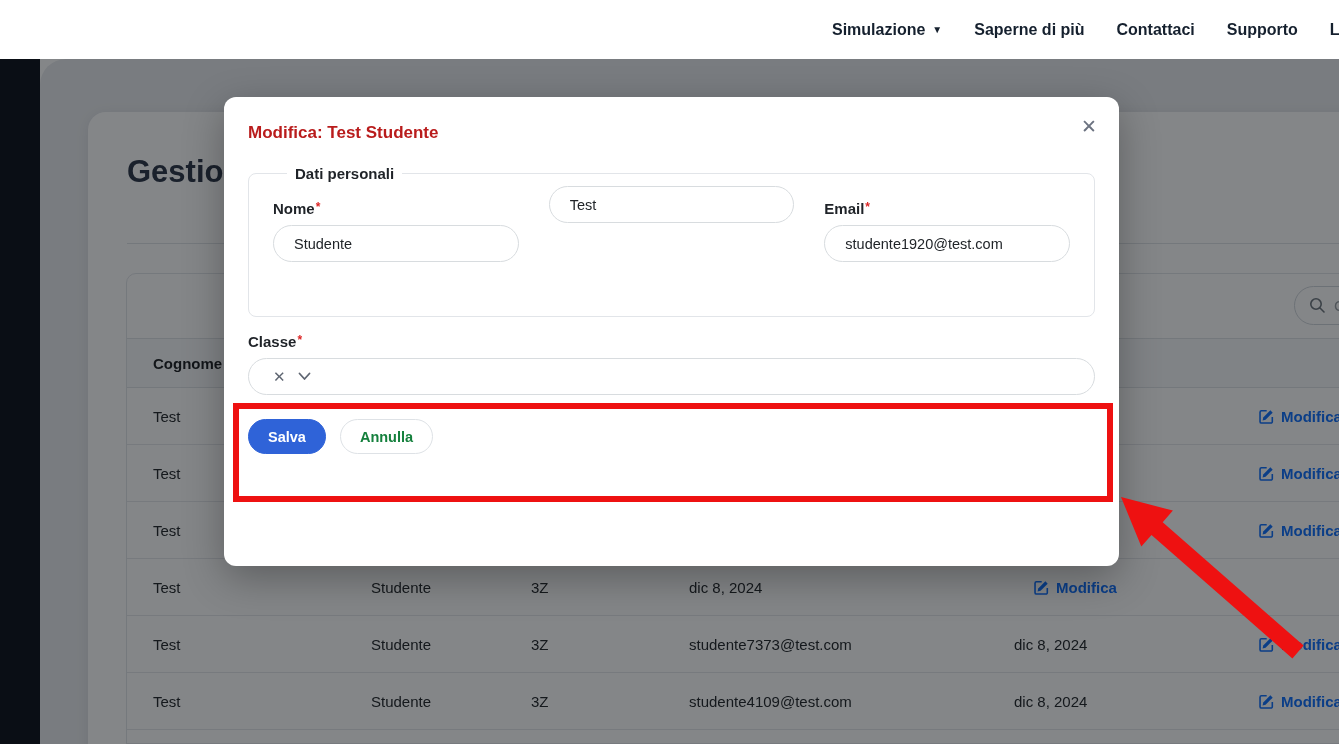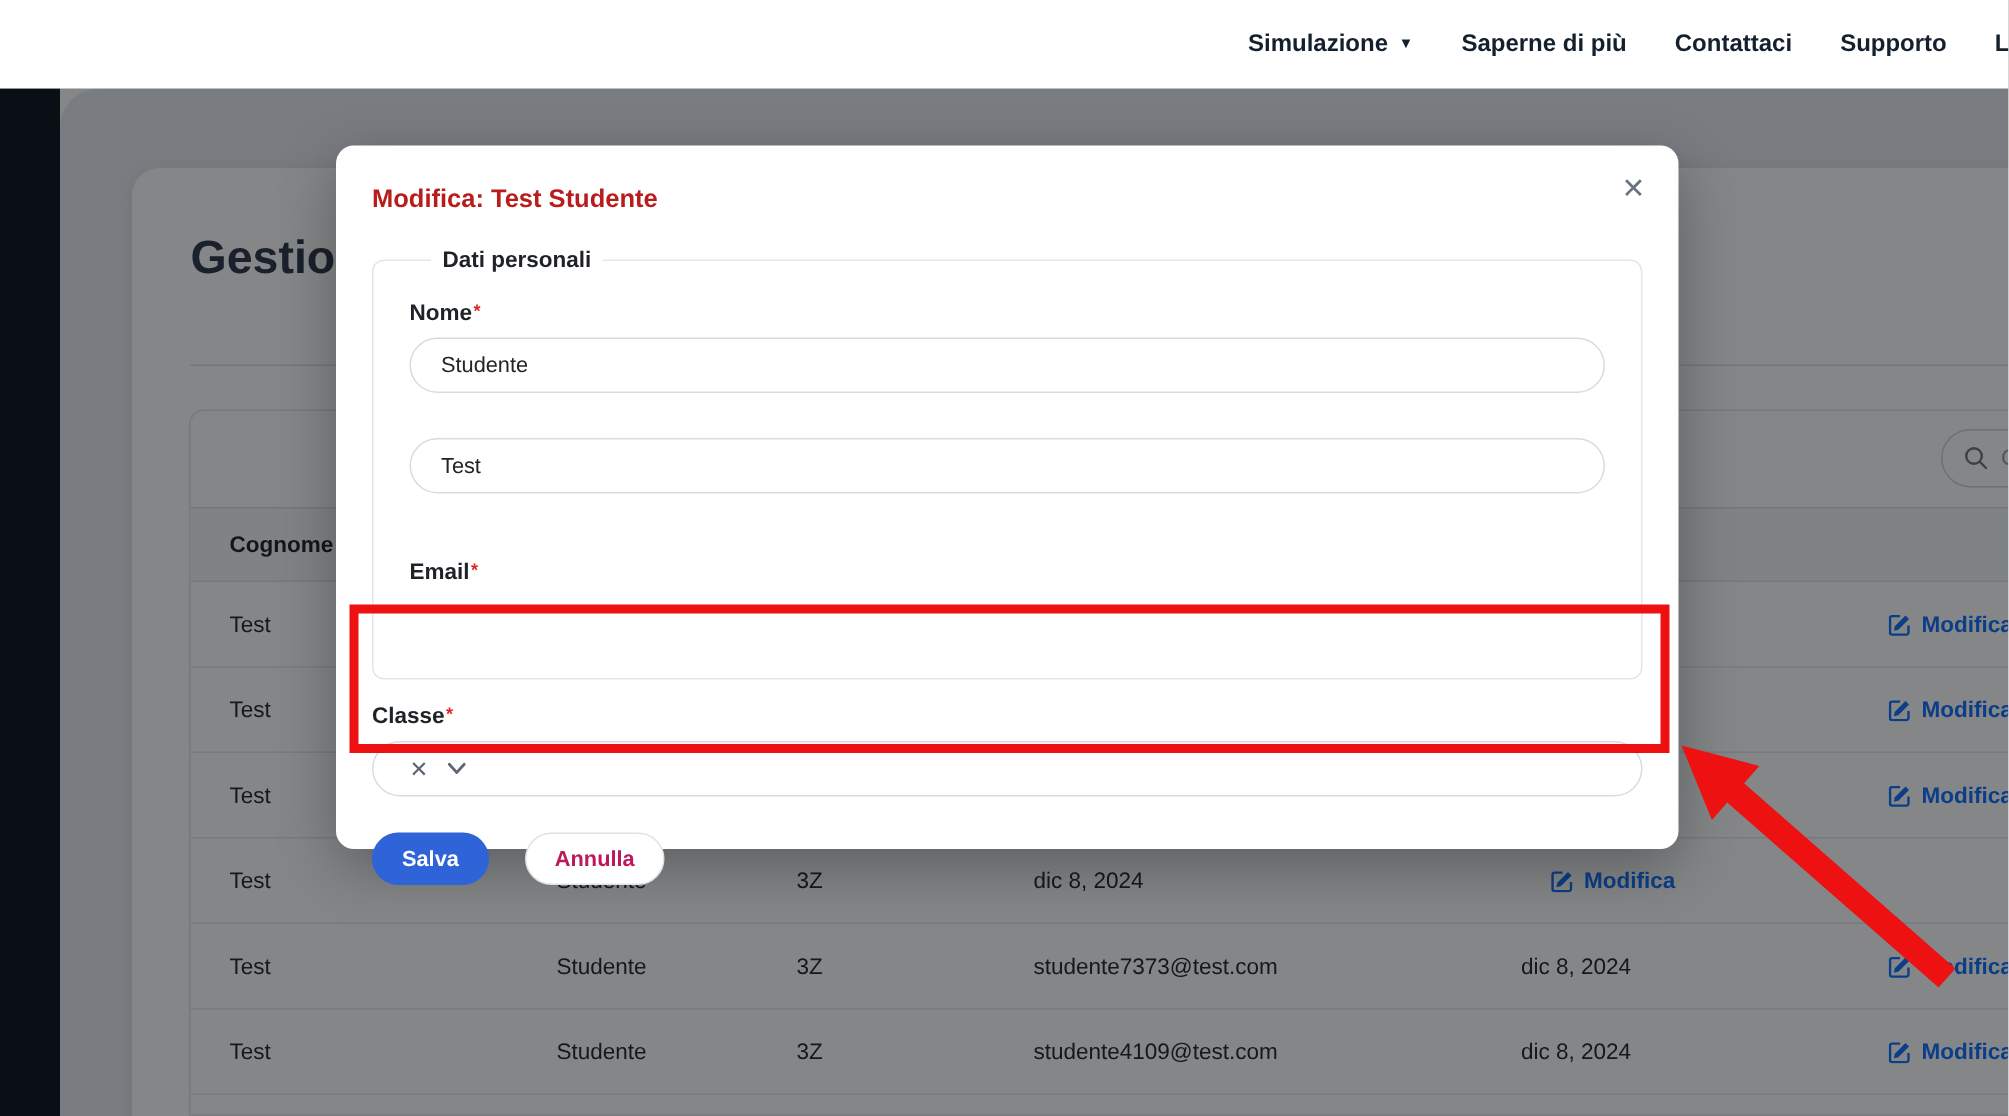--- a/index.html
+++ b/index.html
@@ -36,32 +36,32 @@
 
   
   .overlay { position:absolute; top:59px; left:0; width:1339px; height:685px; background:rgba(10,13,18,0.5); z-index:10; }
 
   
   .modal { position:absolute; left:224px; top:97px; width:895px; height:469px; background:#fff; border-radius:12px; box-shadow:0 12px 40px rgba(0,0,0,.3); z-index:20; padding:26px 24px 24px 24px; }
   .modal-title { font-size:17px; font-weight:700; color:#b91c1c; }
   .modal-close { position:absolute; right:22px; top:20px; font-size:19px; color:#6b7280; cursor:pointer; line-height:1; }
   fieldset.dati { margin-top:22px; border:1px solid #e2e5e9; border-radius:8px; padding:4px 24px 24px 24px; }
   fieldset.dati legend { font-size:15px; font-weight:700; color:#1f2328; padding:0 8px; margin-left:14px; }
-  .fields-grid { display:grid; grid-template-columns:1fr; column-gap:24px; row-gap:6px;gap:30px; }
+  .fields-grid { display:grid; grid-template-columns:1fr 1fr 1fr; column-gap:24px; row-gap:6px;gap:30px; }
   .field-label { font-size:15px; font-weight:700; color:#1f2328; margin:14px 0 8px 0; }
   .req { color:#dc2626; font-size:12px; vertical-align:top; margin-left:1px; }
   .pill-input { width:100%; height:37px; border:1px solid #d8dcdf; border-radius:18.5px; padding:0 20px; font-size:14.5px; color:#212529; outline:none; background:#fff; font-family:"Liberation Sans",sans-serif; }
   .classe-group { margin-top:16px; }
   .select-pill { height:37px; border:1px solid #d8dcdf; border-radius:18.5px; display:flex; align-items:center; padding:0 16px 0 24px; font-size:14.5px; color:#212529; background:#fff; cursor:pointer; }
   .select-value { flex:1 1 auto; }
   .select-clear { color:#5f6672; font-size:15px; margin-right:12px; cursor:pointer; }
-  .btn-row { margin-top:24px; display:flex; gap:24px; }
+  .btn-row { margin-top:24px; display:flex; gap:14px; }
   .btn { height:35px; border-radius:18px; font-size:14.5px; font-weight:700; padding:0 19px; cursor:pointer; font-family:"Liberation Sans",sans-serif; }
   .btn-primary { background:#2f63d8; color:#fff; border:1px solid #2f63d8; }
-  .btn-secondary { background:#fff; color:#be185d; border:1px solid #dee2e6; }
+  .btn-secondary { background:#fff; color:#15803d; border:1px solid #dee2e6; }
 
   
   .annot-rect { position:absolute; left:233px; top:403px; width:880px; height:99px; border:6px solid #ee1111; z-index:40; pointer-events:none; }
   .annot-arrow { position:absolute; left:0; top:0; z-index:40; pointer-events:none; }
 </style>
 </head>
 <body>
 
 <div class="viewport">
 
@@ -224,20 +224,21 @@
       <div class="fields-grid">
         <div>
           <div class="field-label"><span>Nome</span><span class="req">*</span></div>
           <input class="pill-input" type="text" value="Studente" style="">
         </div>
         <div>
           <input class="pill-input" type="text" value="Test" style="">
         </div>
         <div>
           <div class="field-label"><span>Email</span><span class="req">*</span></div>
+          <input class="pill-input" type="text" value="studente1920@test.com" style="">
         </div>
         <div></div>
       </div>
     </fieldset>
 
     <div class="classe-group">
       <div class="field-label"><span>Classe</span><span class="req">*</span></div>
       <div class="select-pill">
         <span class="select-clear">✕</span>
         <svg width="13" height="9" viewBox="0 0 13 9">

